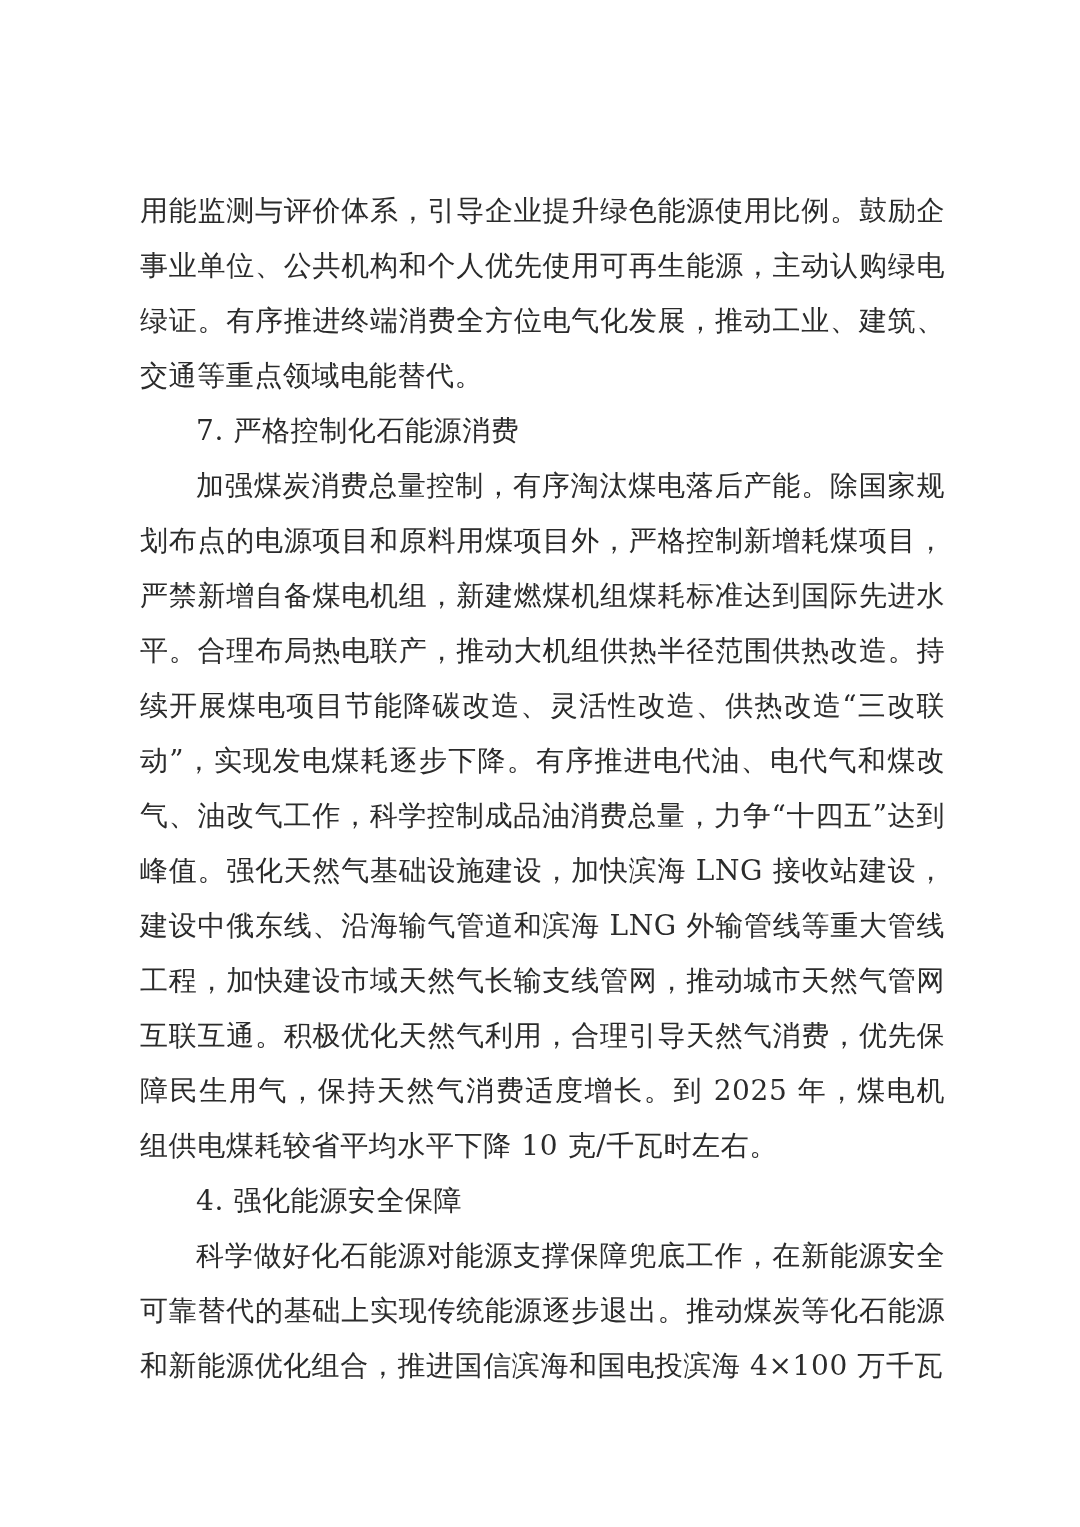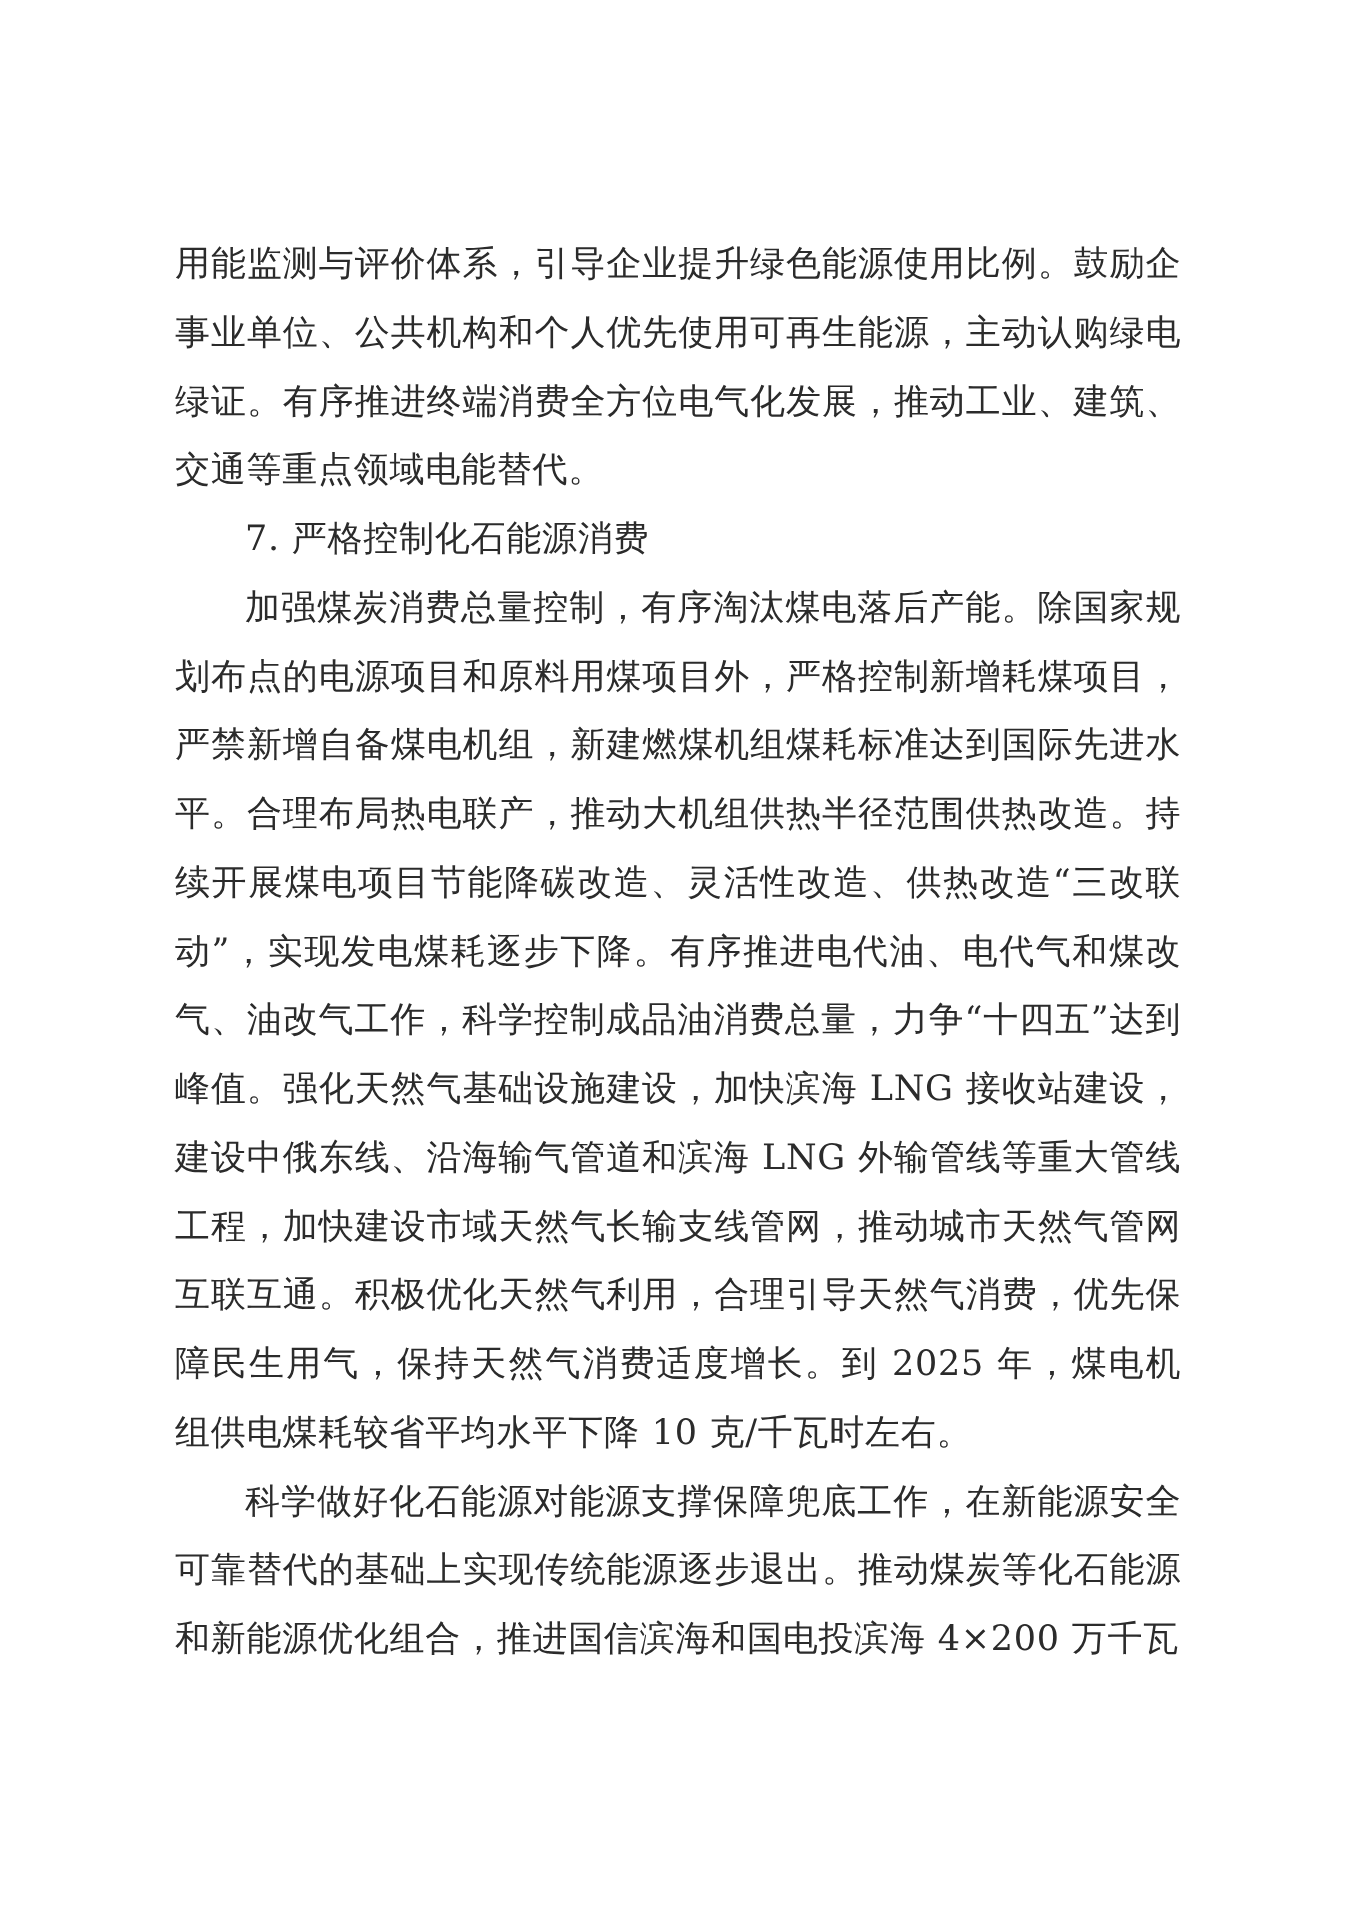--- a/index.html
+++ b/index.html
@@ -35,15 +35,16 @@
   }
 </style>
 </head>
 <body>
 
 <div class="page">
   <div class="content">
     <p class="para">用能监测与评价体系，引导企业提升绿色能源使用比例。鼓励企事业单位、公共机构和个人优先使用可再生能源，主动认购绿电绿证。有序推进终端消费全方位电气化发展，推动工业、建筑、交通等重点领域电能替代。</p>
     <p class="para indent">7. 严格控制化石能源消费</p>
     <p class="para indent">加强煤炭消费总量控制，有序淘汰煤电落后产能。除国家规划布点的电源项目和原料用煤项目外，严格控制新增耗煤项目，严禁新增自备煤电机组，新建燃煤机组煤耗标准达到国际先进水平。合理布局热电联产，推动大机组供热半径范围供热改造。持续开展煤电项目节能降碳改造、灵活性改造、供热改造“三改联动”，实现发电煤耗逐步下降。有序推进电代油、电代气和煤改气、油改气工作，科学控制成品油消费总量，力争“十四五”达到峰值。强化天然气基础设施建设，加快滨海 LNG 接收站建设，建设中俄东线、沿海输气管道和滨海 LNG 外输管线等重大管线工程，加快建设市域天然气长输支线管网，推动城市天然气管网互联互通。积极优化天然气利用，合理引导天然气消费，优先保障民生用气，保持天然气消费适度增长。到 2025 年，煤电机组供电煤耗较省平均水平下降 10 克/千瓦时左右。</p>
-    <p class="para indent">科学做好化石能源对能源支撑保障兜底工作，在新能源安全可靠替代的基础上实现传统能源逐步退出。推动煤炭等化石能源和新能源优化组合，推进国信滨海和国电投滨海 4×200 万千瓦</p>
+    <p class="para indent">4. 强化能源安全保障</p>
+    <p class="para indent">科学做好化石能源对能源支撑保障兜底工作，在新能源安全可靠替代的基础上实现传统能源逐步退出。推动煤炭等化石能源和新能源优化组合，推进国信滨海和国电投滨海 4×100 万千瓦</p>
   </div>
 </div>
 
 </body></html>

